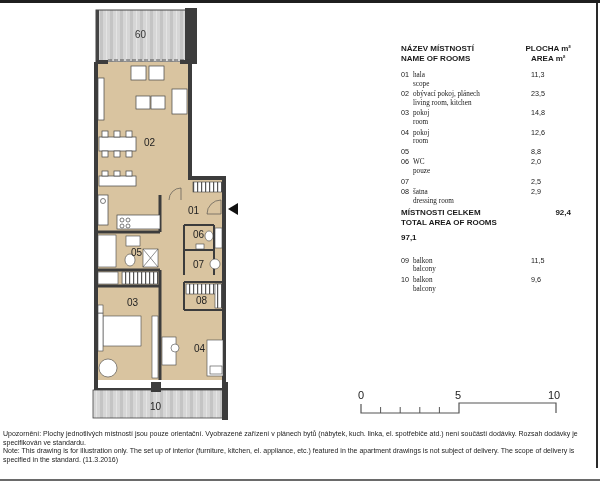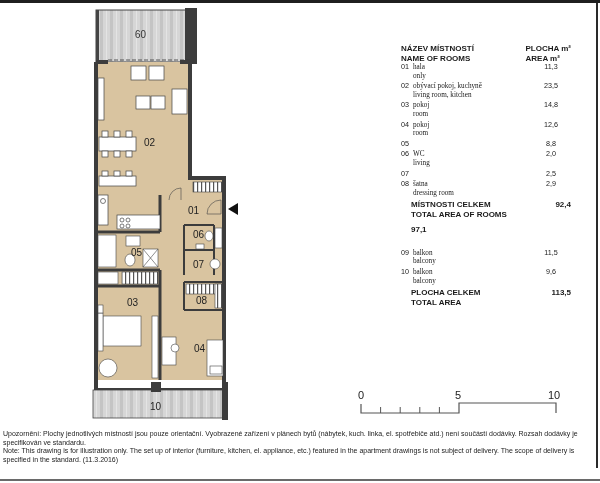--- a/index.html
+++ b/index.html
@@ -5,27 +5,27 @@
   html, body { margin:0; padding:0; }
   body { width:600px; height:483px; background:#fff; position:relative; overflow:hidden;
          font-family:"Liberation Sans", sans-serif; color:#1a1a1a; }
   .frame-top { position:absolute; left:0; top:0; width:600px; height:3px; background:#1f1f1f; }
   .frame-right { position:absolute; left:596px; top:3px; width:2px; height:465px; background:#2a2a2a; }
   .frame-bottom { position:absolute; left:0; top:479px; width:600px; height:2px; background:#6a6a6a; }
 
   #plan { position:absolute; left:0; top:0; }
 
   .legend { position:absolute; left:401px; top:44px; width:170px; font-size:7.2px; line-height:8.6px; }
-  .legend .hdr { display:flex; justify-content:space-between; font-weight:bold; font-size:8px; line-height:9.5px; margin-bottom:0; }
-  .legend .hdr .r { text-align:left; }
+  .legend .hdr { display:flex; justify-content:space-between; font-weight:bold; font-size:8px; line-height:9.5px; margin-bottom:8px; }
+  .legend .hdr .r { text-align:center; }
   .row { display:flex; justify-content:space-between; margin-bottom:2px; }
   .row .num { width:12px; }
   .row .name { flex:1;font-family:Liberation Serif, serif; }
-  .row .val { text-align:center; width:40px; }
-  .total { display:flex; justify-content:space-between; font-weight:bold; font-size:8px; line-height:9.5px; margin:3px 0 6px 10px; }
+  .row .val { text-align:left; width:40px; }
+  .total { display:flex; justify-content:space-between; font-weight:bold; font-size:8px; line-height:9.5px; margin:3px 0 6px 0; }
   .gap { height:8px; }
 
   .scale { position:absolute; left:352px; top:389px; width:220px; height:30px; }
   .scale .lbl { position:absolute; top:0; font-size:11px; color:#222; }
 
   .note { position:absolute; left:3px; top:430px; width:590px; font-size:7px; line-height:8.6px; color:#222; }
 </style>
 </head>
 <body>
 
@@ -173,45 +173,45 @@
       <div>NAME OF ROOMS</div>
     </div>
     <div class="r">
       <div>PLOCHA m²</div>
       <div>AREA m²</div>
     </div>
   </div>
 
   <div class="row">
       <span class="num">01</span>
-      <span class="name"><span>hala</span><br><span>only</span></span>
+      <span class="name"><span>hala</span><br><span>scope</span></span>
       <span class="val">11,3</span>
     </div>
   <div class="row">
       <span class="num">02</span>
-      <span class="name"><span>obývací pokoj, kuchyně</span><br><span>living room, kitchen</span></span>
+      <span class="name"><span>obývací pokoj, plánech</span><br><span>living room, kitchen</span></span>
       <span class="val">23,5</span>
     </div>
   <div class="row">
       <span class="num">03</span>
       <span class="name"><span>pokoj</span><br><span>room</span></span>
       <span class="val">14,8</span>
     </div>
   <div class="row">
       <span class="num">04</span>
       <span class="name"><span>pokoj</span><br><span>room</span></span>
       <span class="val">12,6</span>
     </div>
   <div class="row">
       <span class="num">05</span>
       <span class="val">8,8</span>
     </div>
   <div class="row">
       <span class="num">06</span>
-      <span class="name"><span>WC</span><br><span>living</span></span>
+      <span class="name"><span>WC</span><br><span>pouze</span></span>
       <span class="val">2,0</span>
     </div>
   <div class="row">
       <span class="num">07</span>
       <span class="val">2,5</span>
     </div>
   <div class="row">
       <span class="num">08</span>
       <span class="name"><span>šatna</span><br><span>dressing room</span></span>
       <span class="val">2,9</span>
@@ -235,27 +235,20 @@
       <span class="num">09</span>
       <span class="name"><span>balkon</span><br><span>balcony</span></span>
       <span class="val">11,5</span>
     </div>
   <div class="row">
       <span class="num">10</span>
       <span class="name"><span>balkon</span><br><span>balcony</span></span>
       <span class="val">9,6</span>
     </div>
 
-  <div class="total">
-    <div>
-        <div>PLOCHA CELKEM</div>
-        <div>TOTAL AREA</div>
-      </div>
-    <div>113,5</div>
-  </div>
 </div>
 
 <div class="scale">
   <span class="lbl" style="left:6px;">0</span>
   <span class="lbl" style="left:103px;">5</span>
   <span class="lbl" style="left:196px;">10</span>
   <svg width="220" height="30" style="position:absolute;left:0;top:0;">
     <path d="M9 15 L9 24 L107 24 L107 14 L204 14 L204 24" fill="none" stroke="#555" stroke-width="1.2"></path>
     <line x1="28.6" y1="18" x2="28.6" y2="24" stroke="#555" stroke-width="1"></line>
     <line x1="48.2" y1="18" x2="48.2" y2="24" stroke="#555" stroke-width="1"></line>

